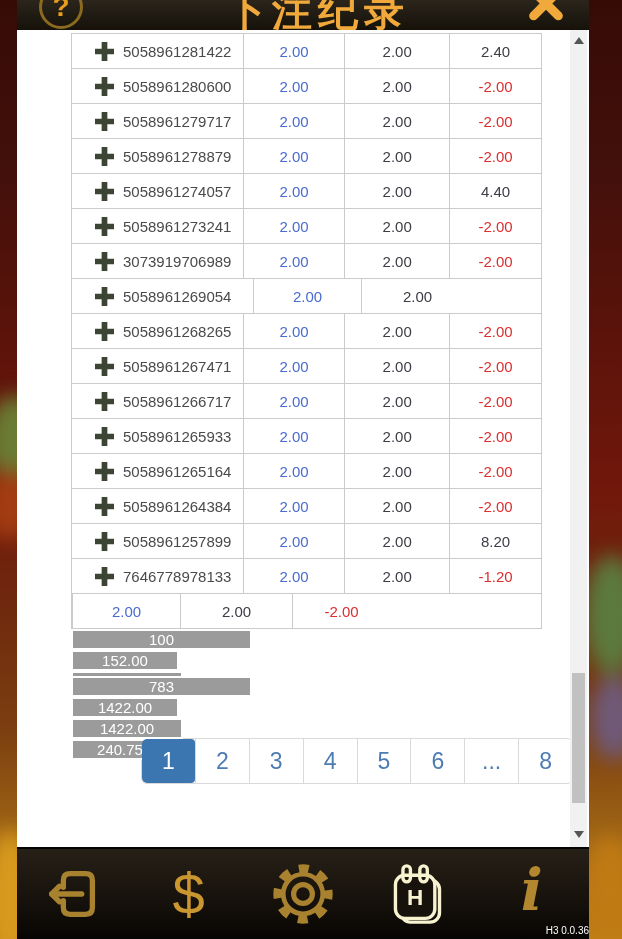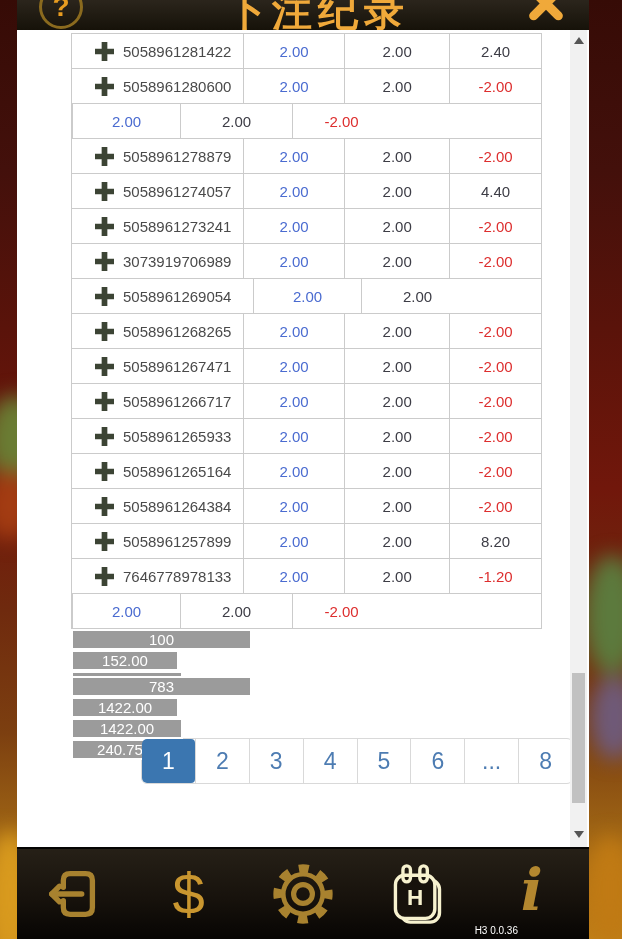--- a/index.html
+++ b/index.html
@@ -78,21 +78,21 @@
 
   
   .toolbar{position:absolute;left:0;bottom:0;width:100%;height:92px;
     background:linear-gradient(180deg,#262017 0%,#17120c 55%,#070503 100%);
     border-top:2px solid #050403;display:flex;}
   .tool-btn{flex:1;display:flex;align-items:center;justify-content:center;position:relative;cursor:pointer;}
   .tool-btn svg{display:block;}
   .dollar-glyph{font-size:58px;line-height:58px;color:var(--gold);font-weight:500;}
   .info-glyph{font-family:"DejaVu Serif",serif;font-style:italic;font-weight:700;
     font-size:58px;line-height:58px;color:#b3872f;margin-top:-8px;}
-  .version{position:absolute;left:0;right:0;bottom:3px;text-align:left;
+  .version{position:absolute;left:0;right:0;bottom:3px;text-align:right;
     color:#fff;font-size:10px;}
 </style>
 </head>
 <body>
 
 <div class="stage">
   <div class="bg-blobs">
     <div class="blob b1"></div>
     <div class="blob b2"></div>
     <div class="blob b3"></div>
@@ -133,20 +133,26 @@
       <svg class="plus-icon" viewBox="0 0 20 20">
         <path d="M7 0h6v7h7v6h-7v7H7v-7H0V7h7z" fill="#3c4434"></path>
       </svg>
       <span class="row-id">5058961280600</span>
     </div>
     <div class="cell c2">2.00</div>
     <div class="cell c3">2.00</div>
     <div class="cell c4 neg">-2.00</div>
   </div>
             <div class="t-row">
+    <div class="cell c1">
+      <svg class="plus-icon" viewBox="0 0 20 20">
+        <path d="M7 0h6v7h7v6h-7v7H7v-7H0V7h7z" fill="#3c4434"></path>
+      </svg>
+      <span class="row-id">5058961279717</span>
+    </div>
     <div class="cell c2">2.00</div>
     <div class="cell c3">2.00</div>
     <div class="cell c4 neg">-2.00</div>
   </div>
             <div class="t-row">
     <div class="cell c1">
       <svg class="plus-icon" viewBox="0 0 20 20">
         <path d="M7 0h6v7h7v6h-7v7H7v-7H0V7h7z" fill="#3c4434"></path>
       </svg>
       <span class="row-id">5058961278879</span>

